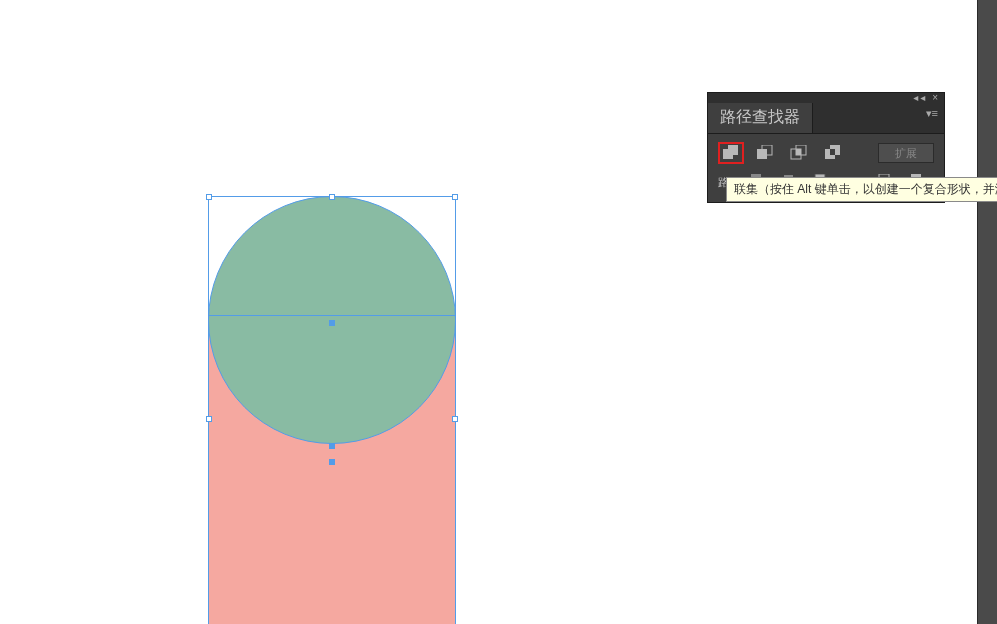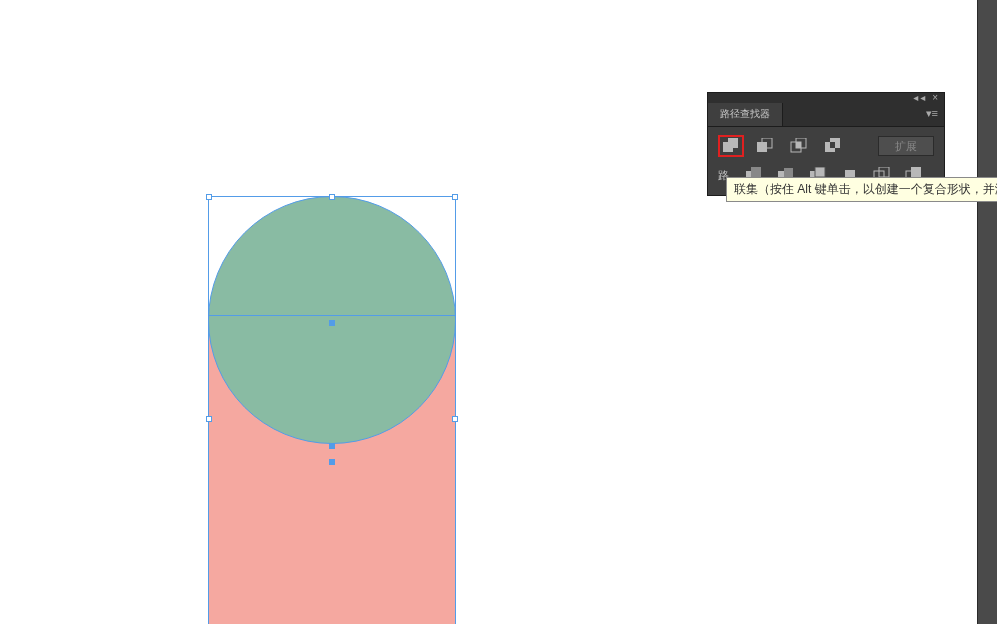--- a/index.html
+++ b/index.html
@@ -109,21 +109,21 @@
     }
     .panel-tabs {
       display: flex;
       background: #2f2f2f;
       border-bottom: 1px solid #1c1c1c;
     }
     .panel-tab {
       padding: 4px 12px 5px;
       background: #3f3f3f;
       border-right: 1px solid #1c1c1c;
-      font-size: 10px;
+      font-size: 16px;
     }
     .panel-tab.active { background: #3f3f3f; }
     .panel-menu {
       position: absolute;
       right: 6px;
       top: 14px;
       color: #aaa;
       font-size: 11px;
     }
 

